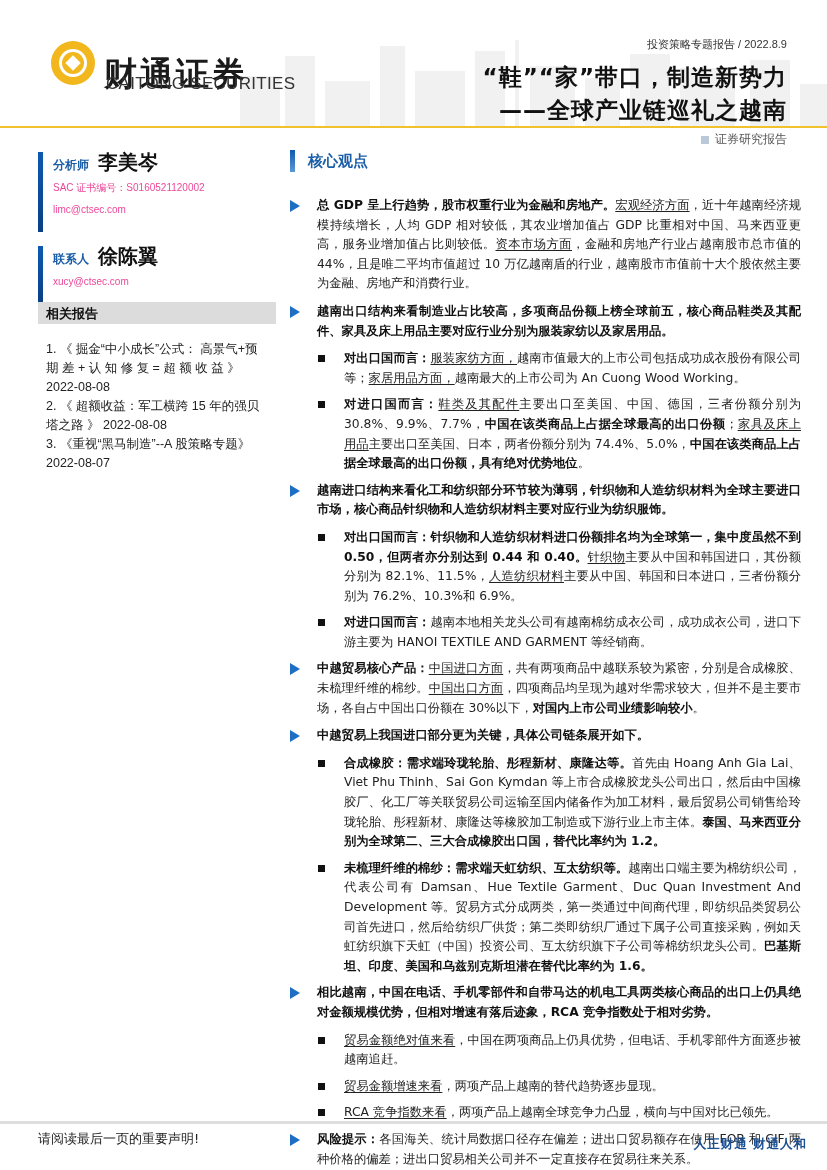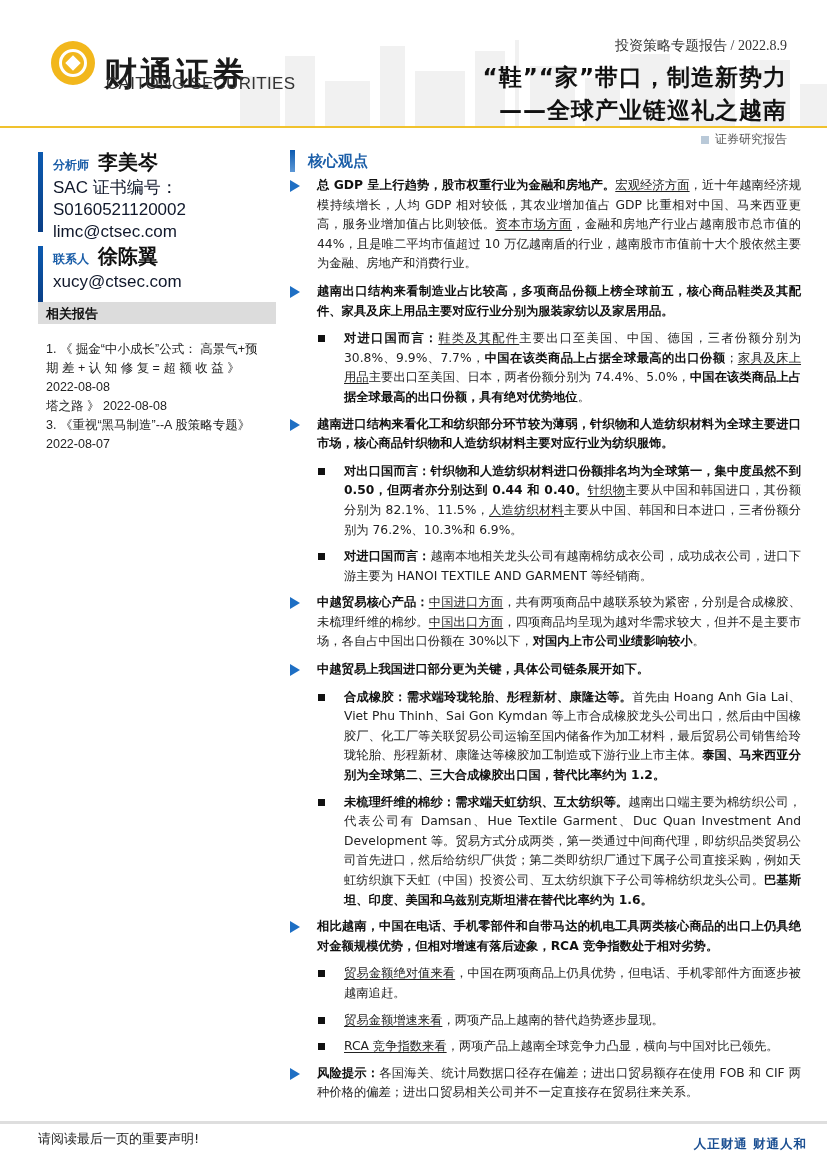--- a/index.html
+++ b/index.html
@@ -9,42 +9,42 @@
   
   .header { position: absolute; left: 0; top: 0; width: 827px; height: 128px; overflow: hidden; }
   .skyline { position: absolute; left: 110px; top: 40px; width: 717px; height: 86px; }
   .skyline div { position: absolute; bottom: 0; background: #f1f1f1; }
   .header-line { position: absolute; left: 0; top: 126px; width: 827px; height: 2px; background: #f0c22e; }
 
   .logo { position: absolute; left: 48px; top: 38px; width: 50px; height: 50px; }
   .brand-cn { position: absolute; left: 104px; top: 56px; font-size: 33px; font-weight: bold; letter-spacing: 3px; color: #1a1a1a; font-family: "DejaVu Serif", serif; line-height: 36px; }
   .brand-en { position: absolute; left: 106px; top: 74px; font-size: 17px; color: #333; letter-spacing: 0.3px; font-family: "Liberation Sans", sans-serif; }
 
-  .report-type { position: absolute; right: 40px; top: 37px; font-size: 14px; color: #333; font-family: Liberation Serif, serif; }
+  .report-type { position: absolute; right: 40px; top: 37px; font-size: 11px; color: #333; font-family: Liberation Sans, sans-serif; }
   .title-1 { position: absolute; right: 40px; top: 62px; font-size: 23px; font-weight: bold; color: #111; letter-spacing: 1px; }
   .title-2 { position: absolute; right: 40px; top: 95px; font-size: 23px; font-weight: bold; color: #111; letter-spacing: 1px; }
   .report-tag { position: absolute; right: 40px; top: 131px; font-size: 12px; color: #555; display: flex; align-items: center; gap: 6px; }
   .report-tag .sq { width: 8px; height: 8px; background: #b9c9d8; display: inline-block; }
 
   
   .left { position: absolute; left: 38px; top: 150px; width: 238px; }
   .person-block { position: relative; padding-left: 15px; margin-bottom: 12px; }
   .person-block .bar { position: absolute; left: 0; top: 2px; bottom: 0; width: 5px; background: linear-gradient(#0c5ab0, #0a3f86); }
   .person-role { font-size: 12px; color: #1b5ea8; font-weight: bold; }
   .person-name { font-size: 20px; font-weight: bold; color: #111; margin-left: 4px; }
-  .person-line { font-size: 17px; color: #0f172a; line-height: 22px; font-family: "Liberation Sans", sans-serif; }
+  .person-line { font-size: 10px; color: #ec4899; line-height: 22px; font-family: "Liberation Sans", sans-serif; }
   .row-head { line-height: 24px; }
 
   .related { position: absolute; left: 38px; top: 302px; width: 238px; }
   .related-head { background: #dcdcdc; font-size: 13px; font-weight: bold; color: #111; padding: 2px 8px; height: 22px; line-height: 19px; }
   .related-item { font-size: 12.5px; color: #222; line-height: 19px; padding-left: 8px; font-family: "Liberation Sans", sans-serif; }
 
   
   .main { position: absolute; left: 286px; top: 150px; width: 515px; }
-  .sec-head { position: relative; padding-left: 22px; height: 24px; margin-bottom: 2px; }
+  .sec-head { position: relative; padding-left: 22px; height: 24px; margin-bottom: 22px; }
   .sec-head .bar { position: absolute; left: 4px; top: 0; width: 5px; height: 22px; background: linear-gradient(#0c5ab0, #5d98d6); }
   .sec-head .txt { font-size: 15px; font-weight: bold; color: #1b5ea8; line-height: 22px; }
 
   .point { position: relative; padding-left: 31px; margin-bottom: 8px; font-size: 12.3px; line-height: 19.6px; color: #222; text-align: justify; }
   .point .arrow { position: absolute; left: 4px; top: 4px; width: 0; height: 0; border-top: 6.5px solid transparent; border-bottom: 6.5px solid transparent; border-left: 10px solid #1e6fc4; }
   .sub { position: relative; padding-left: 58px; margin-bottom: 7px; font-size: 12.3px; line-height: 19.6px; color: #222; text-align: justify; }
   .sub .sq { position: absolute; left: 32px; top: 6px; width: 7px; height: 7px; background: #111; }
   b, .b { font-weight: bold; color: #111; }
   .u { text-decoration: underline; text-underline-offset: 2px; }
 
@@ -116,20 +116,21 @@
 
 <div class="related">
   <div class="related-head">相关报告</div>
   <div style="margin-top:16px">
     <div>
       <div class="related-item">1. 《 掘金“中小成长”公式： 高景气+预</div>
       <div class="related-item">期 差 + 认 知 修 复 = 超 额 收 益    》</div>
       <div class="related-item">2022-08-08</div>
     </div>
     <div>
+      <div class="related-item">2. 《 超额收益：军工横跨 15 年的强贝</div>
       <div class="related-item">塔之路 》    2022-08-08</div>
     </div>
     <div>
       <div class="related-item">3. 《重视“黑马制造”--A 股策略专题》</div>
       <div class="related-item">2022-08-07</div>
     </div>
   </div>
 </div>
 
 <div class="main">
@@ -142,20 +143,24 @@
     <span class="arrow"></span>
     <span class="b">总 GDP 呈上行趋势，股市权重行业为金融和房地产。</span><span class="u">宏观经济方面</span><span>，近十年越南经济规模持续增长，人均 GDP 相对较低，其农业增加值占 GDP 比重相对中国、马来西亚更高，服务业增加值占比则较低。</span><span class="u">资本市场方面</span><span>，金融和房地产行业占越南股市总市值的 44%，且是唯二平均市值超过 10 万亿越南盾的行业，越南股市市值前十大个股依然主要为金融、房地产和消费行业。</span>
   </div>
 
   <div class="point">
     <span class="arrow"></span>
     <span class="b">越南出口结构来看制造业占比较高，多项商品份额上榜全球前五，核心商品鞋类及其配件、家具及床上用品主要对应行业分别为服装家纺以及家居用品。</span>
   </div>
   <div class="sub">
     <span class="sq"></span>
+    <span class="b">对出口国而言：</span><span class="u">服装家纺方面，</span><span>越南市值最大的上市公司包括成功成衣股份有限公司等；</span><span class="u">家居用品方面，</span><span>越南最大的上市公司为 An Cuong Wood Working。</span>
+  </div>
+  <div class="sub">
+    <span class="sq"></span>
     <span class="b">对进口国而言：</span><span class="u">鞋类及其配件</span><span>主要出口至美国、中国、德国，三者份额分别为 30.8%、9.9%、7.7%，</span><span class="b">中国在该类商品上占据全球最高的出口份额</span><span>；</span><span class="u">家具及床上用品</span><span>主要出口至美国、日本，两者份额分别为 74.4%、5.0%，</span><span class="b">中国在该类商品上占据全球最高的出口份额，具有绝对优势地位</span><span>。</span>
   </div>
 
   <div class="point">
     <span class="arrow"></span>
     <span class="b">越南进口结构来看化工和纺织部分环节较为薄弱，针织物和人造纺织材料为全球主要进口市场，核心商品针织物和人造纺织材料主要对应行业为纺织服饰。</span>
   </div>
   <div class="sub">
     <span class="sq"></span>
     <span class="b">对出口国而言：针织物和人造纺织材料进口份额排名均为全球第一，集中度虽然不到 0.50，但两者亦分别达到 0.44 和 0.40。</span><span class="u">针织物</span><span>主要从中国和韩国进口，其份额分别为 82.1%、11.5%，</span><span class="u">人造纺织材料</span><span>主要从中国、韩国和日本进口，三者份额分别为 76.2%、10.3%和 6.9%。</span>

